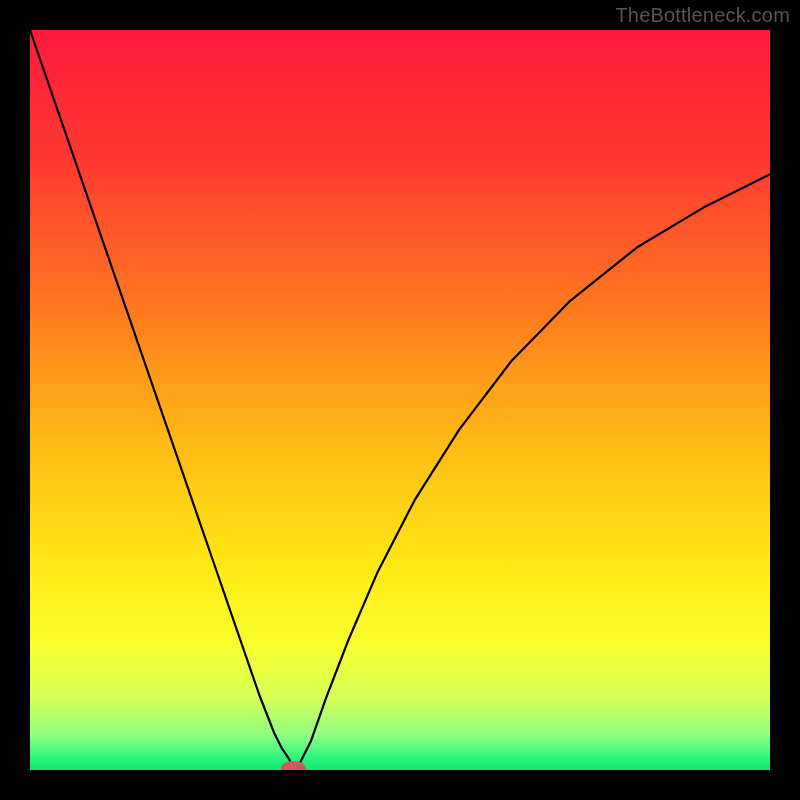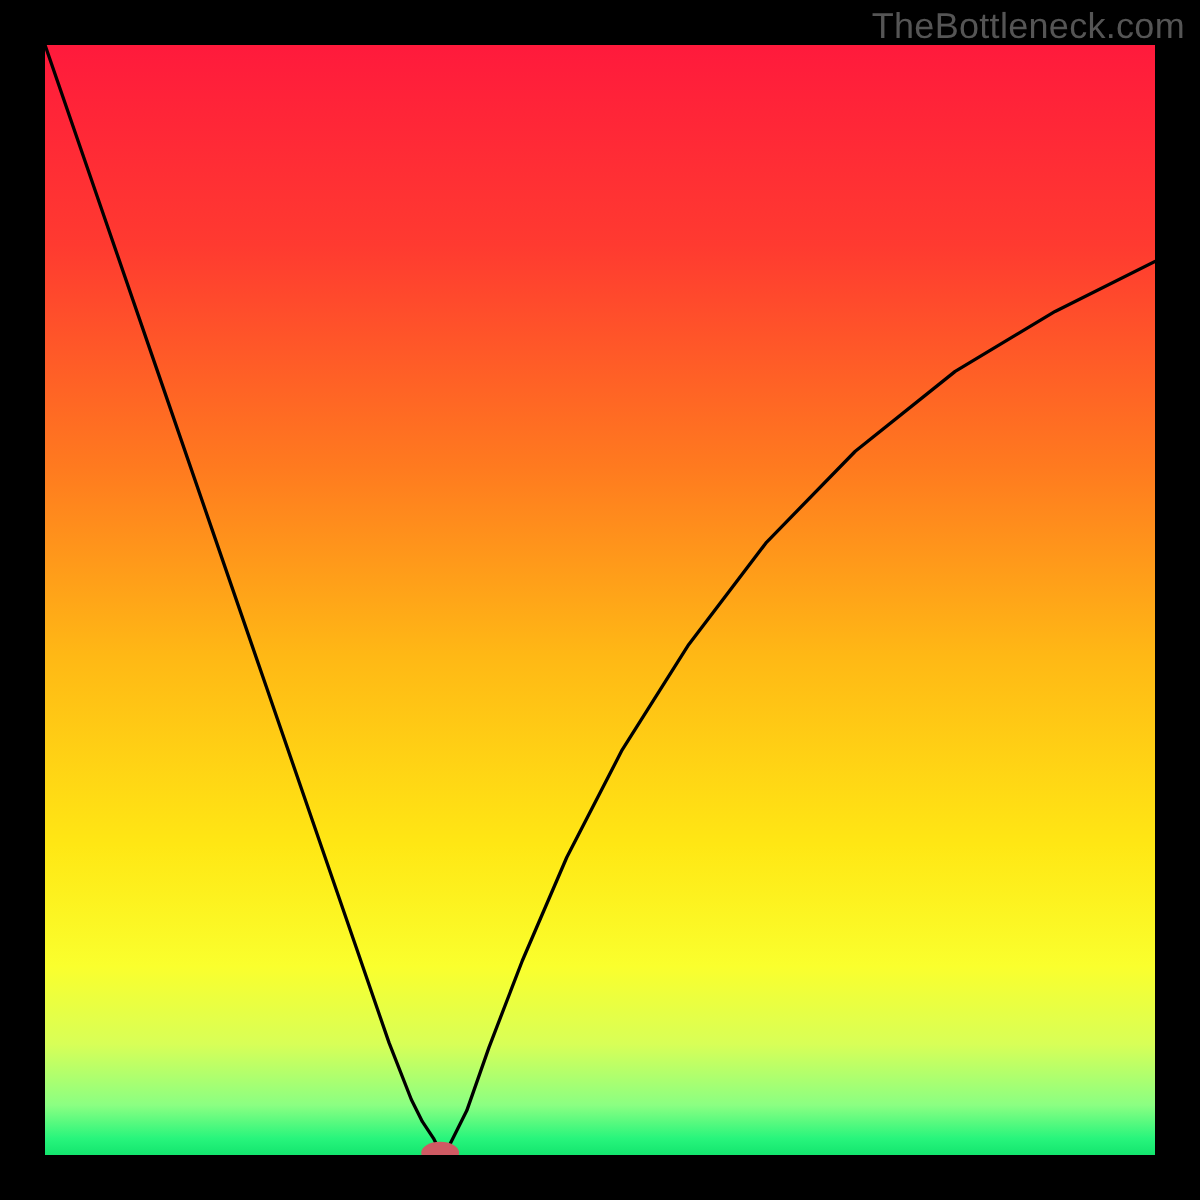--- a/index.html
+++ b/index.html
@@ -15,21 +15,21 @@
     position: relative;
     width: 800px;
     height: 800px;
     background: #000;
   }
   .watermark {
     position: absolute;
     top: 4px;
     right: 10px;
     color: #555;
-    font-size: 24px;
+    font-size: 20px;
     font-weight: 500;
     letter-spacing: 0.2px;
     user-select: none;
     z-index: 5;
   }
   .plot-wrap {
     position: absolute;
     left: 30px;
     top: 30px;
     width: 740px;

